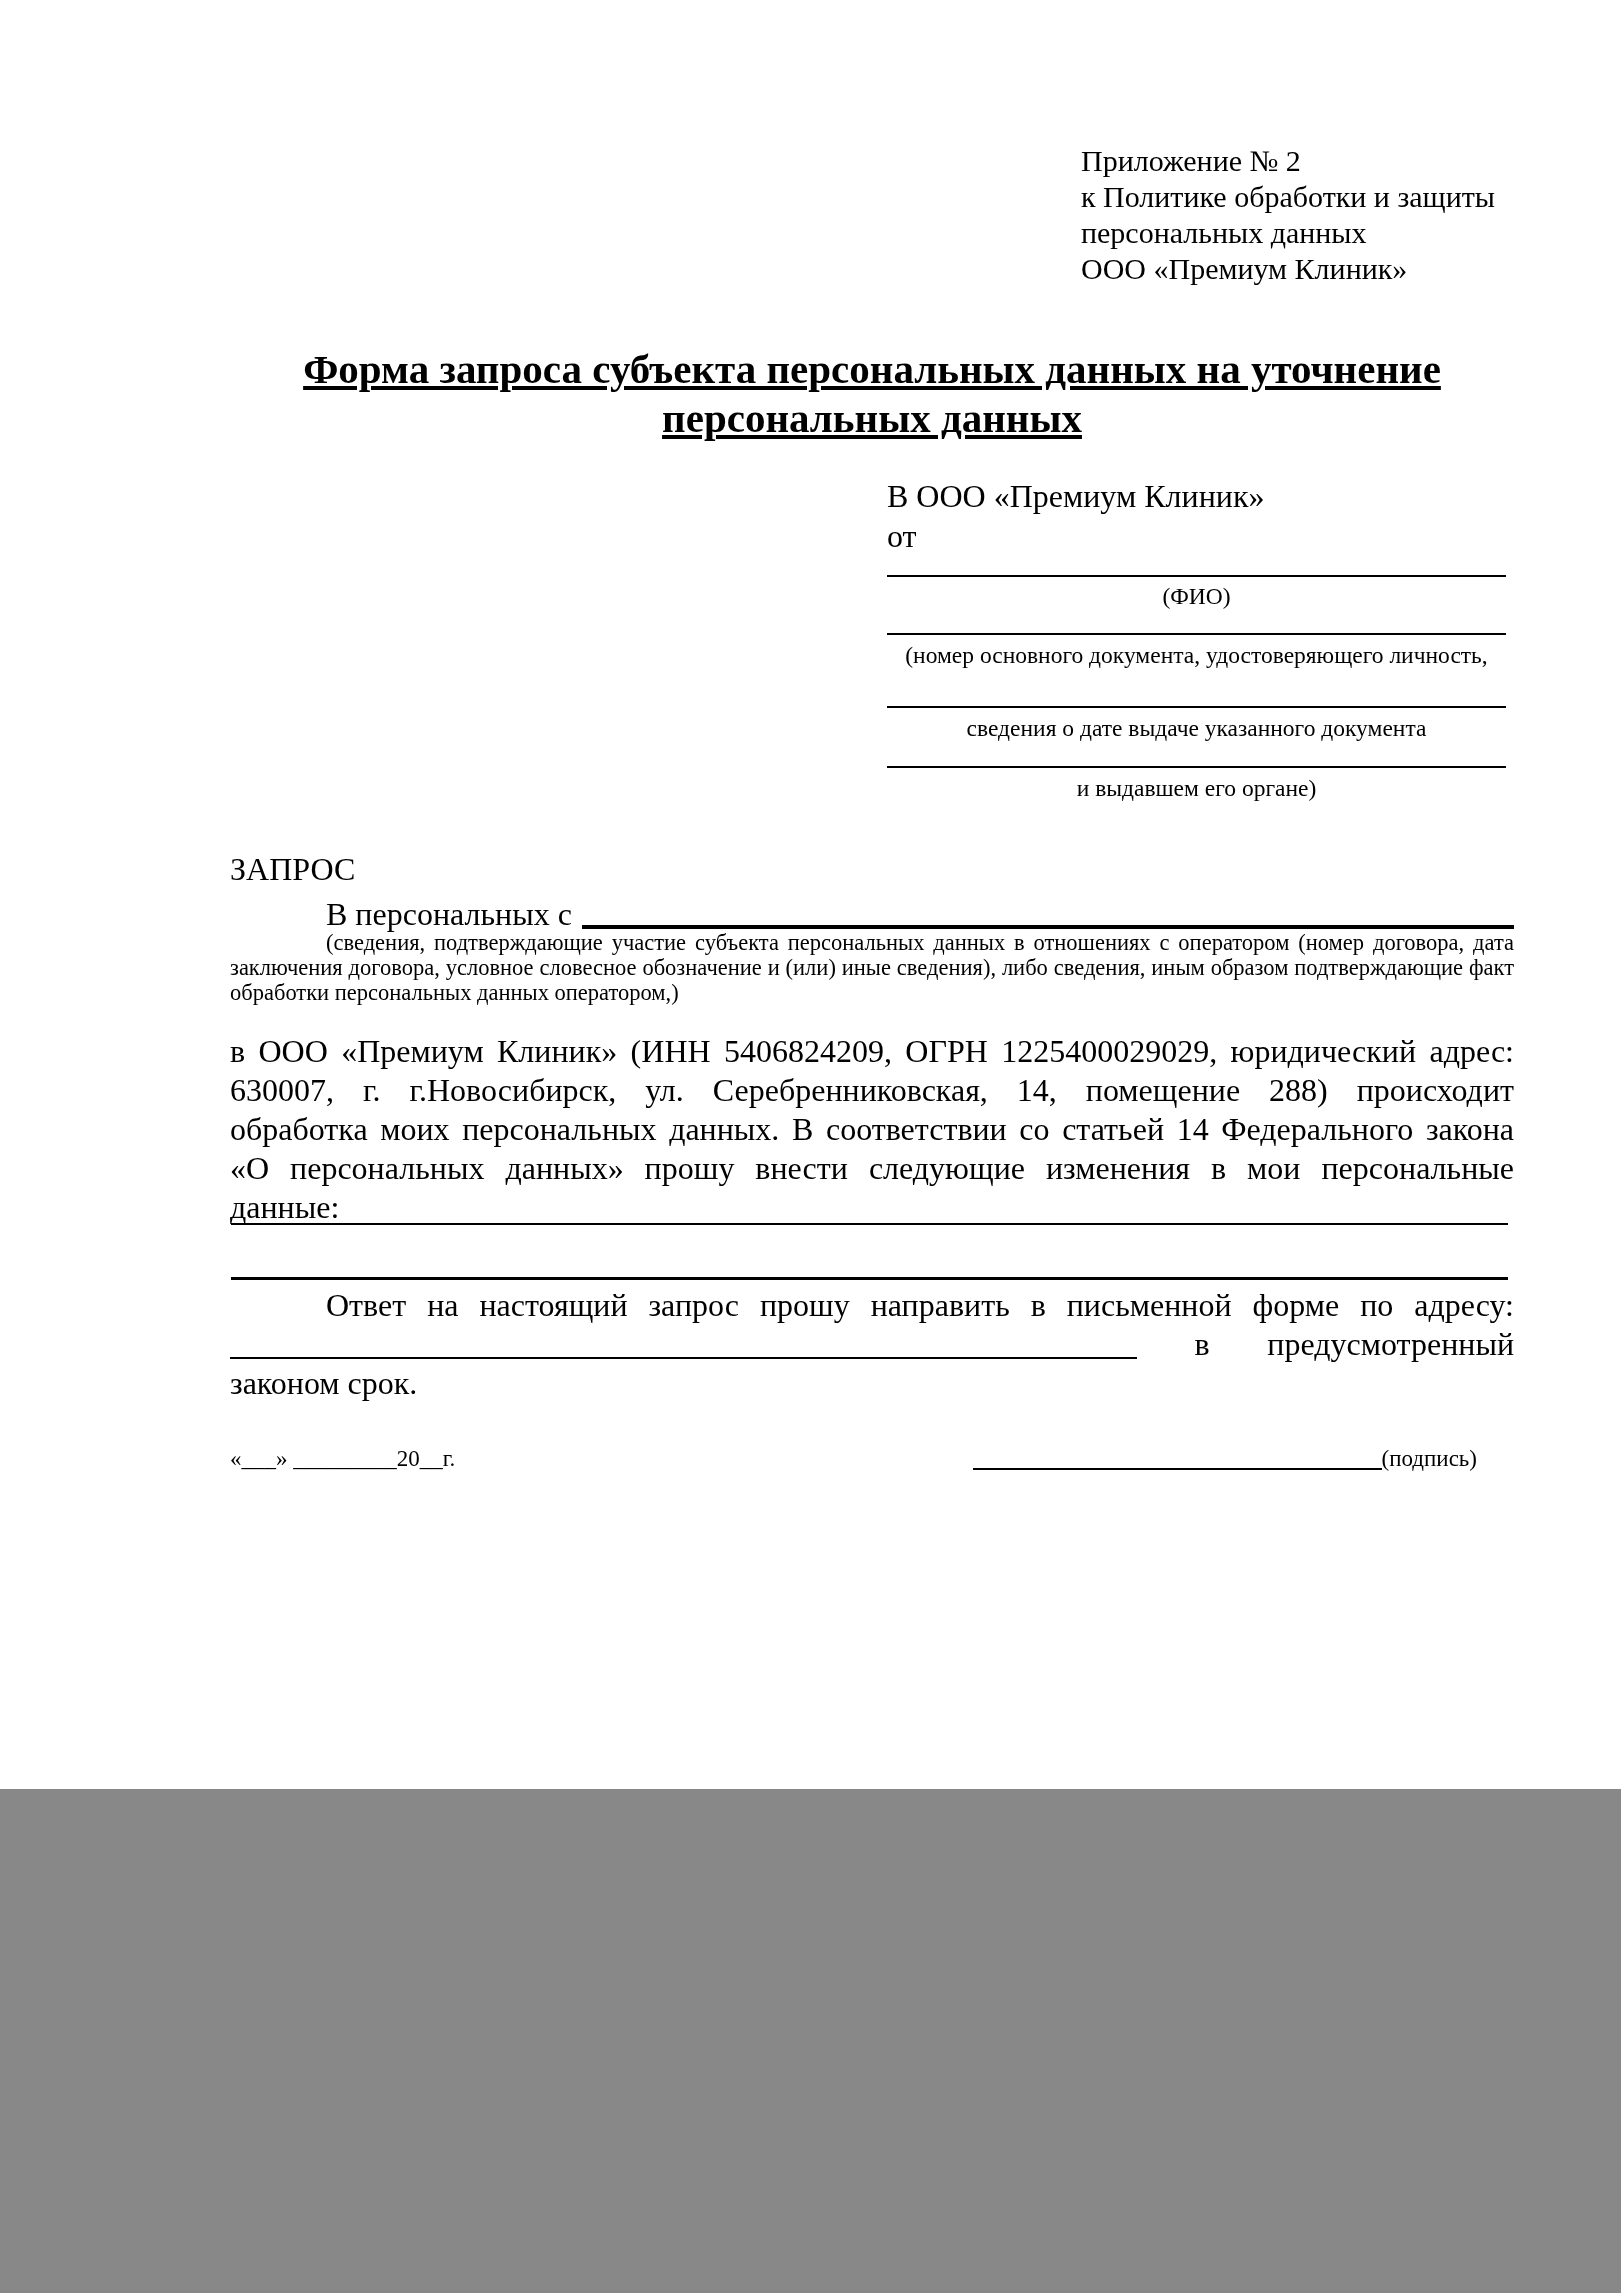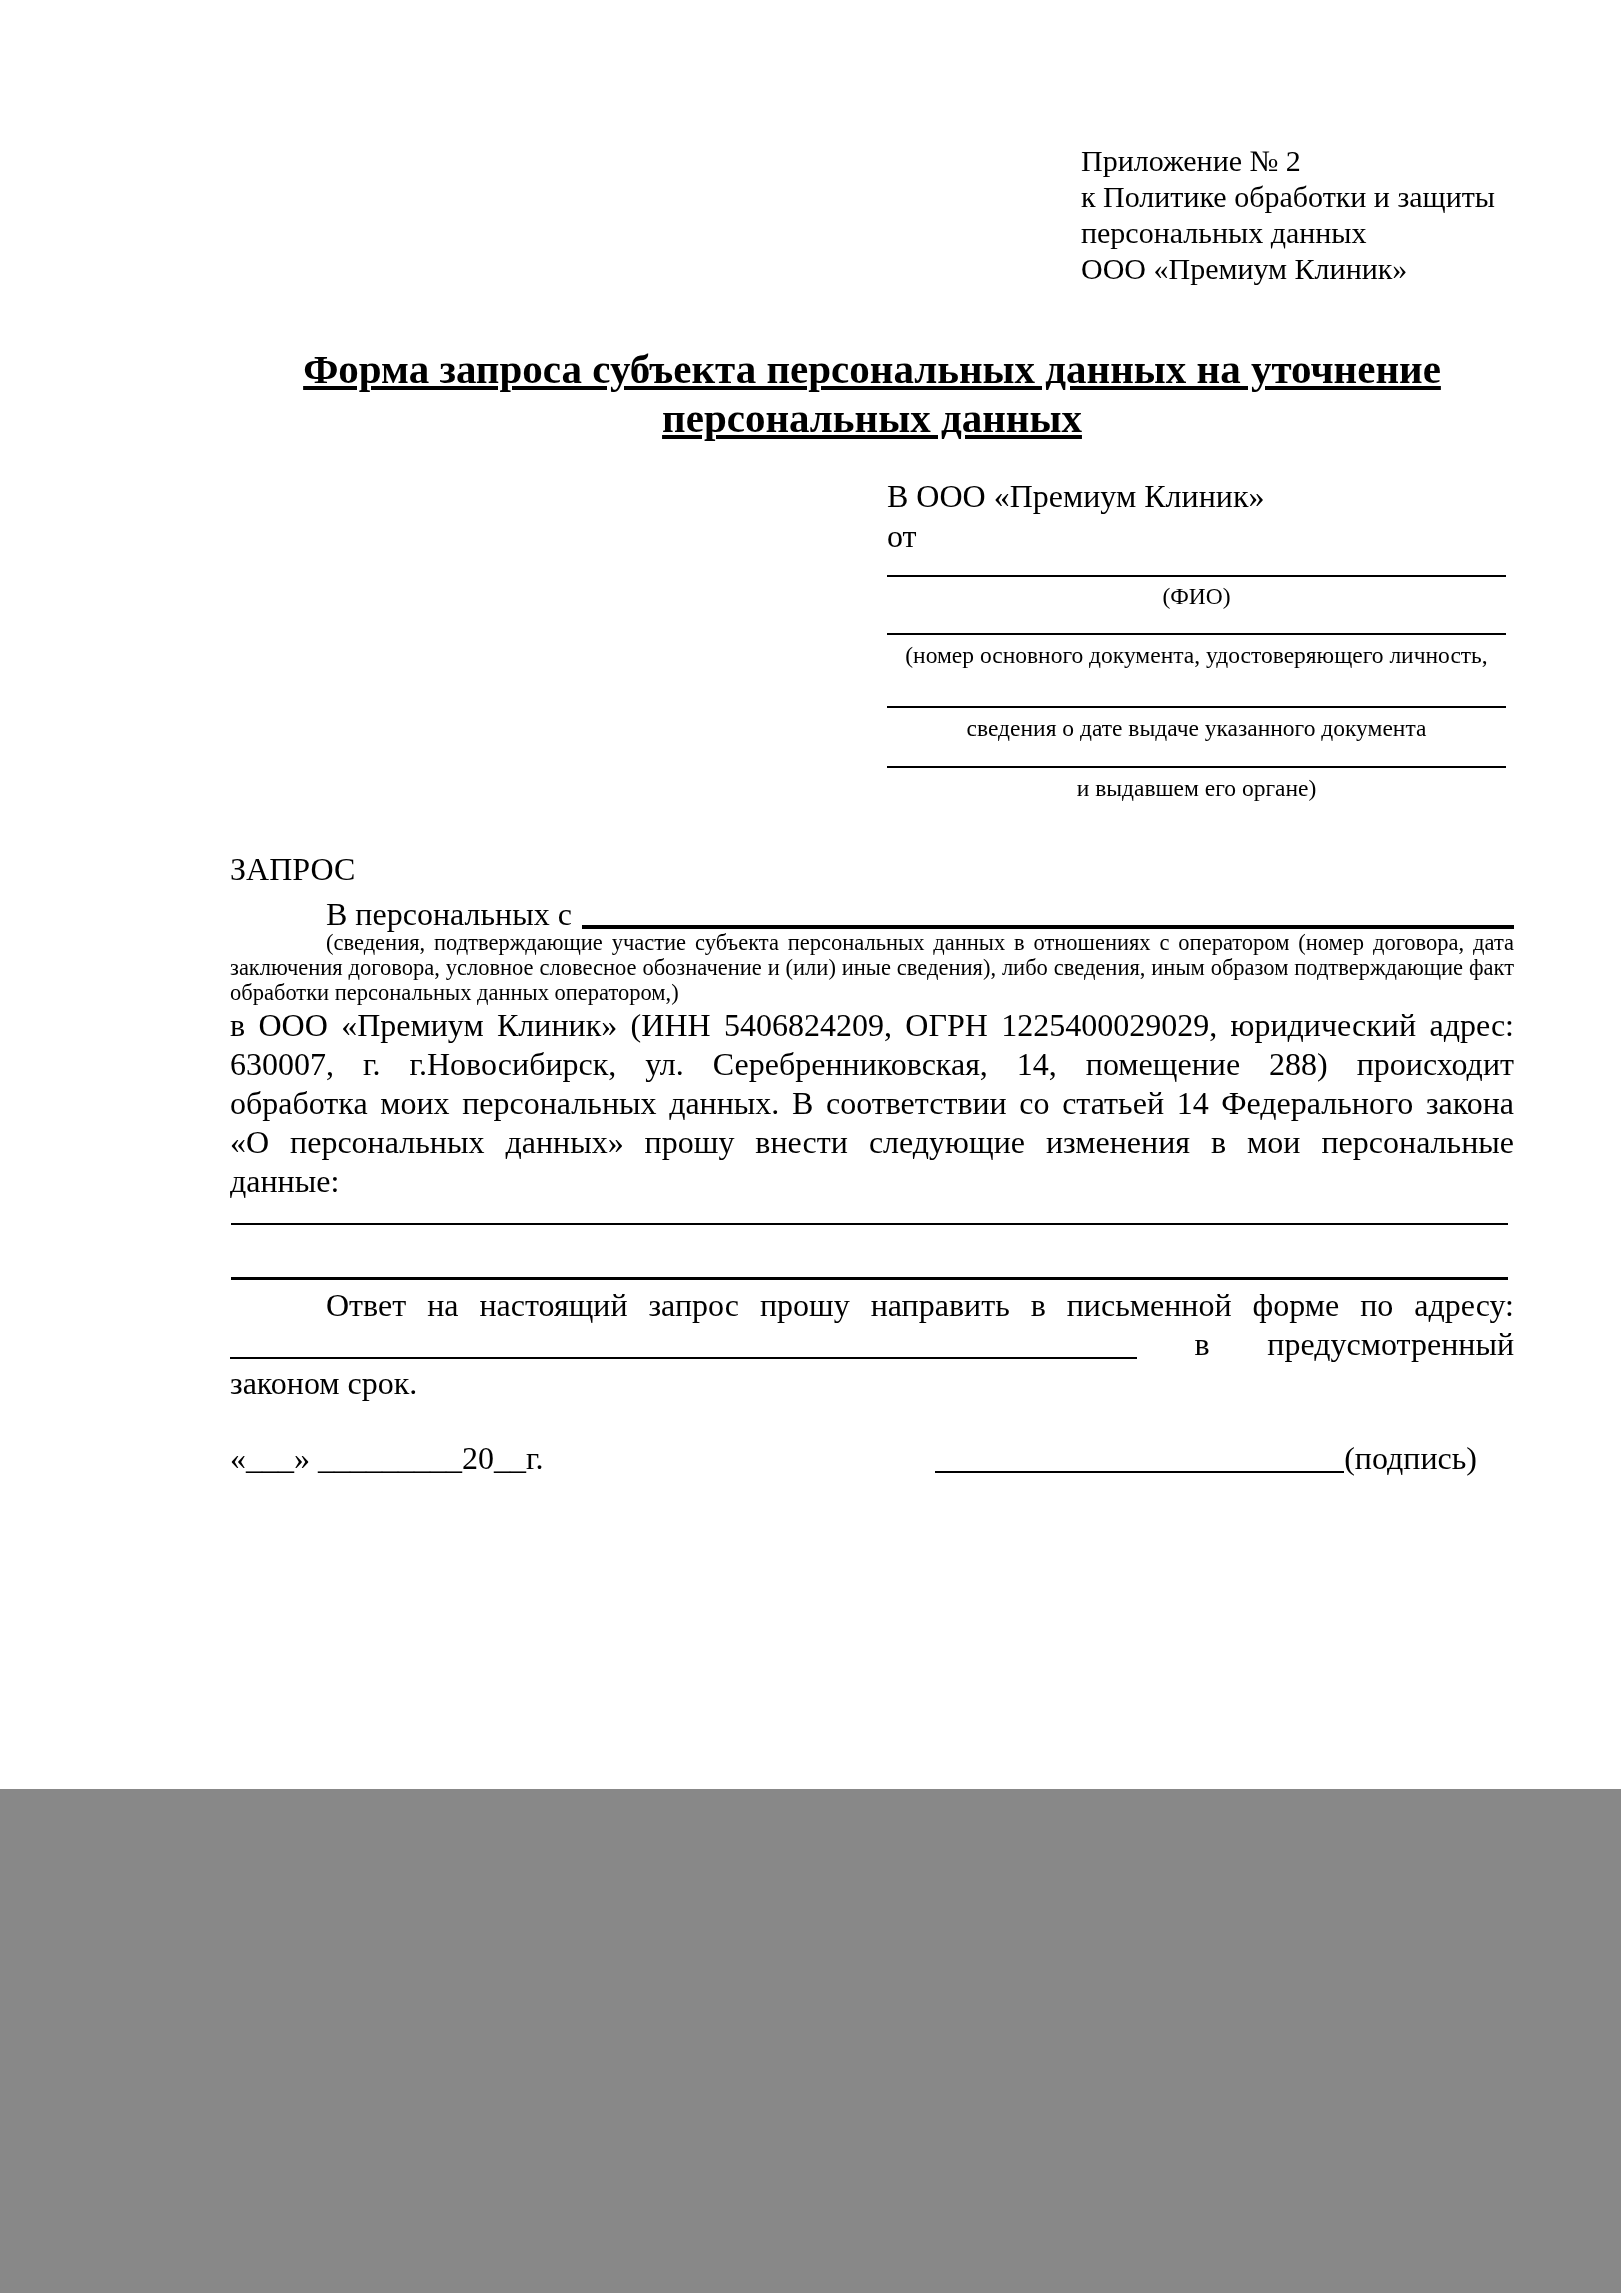--- a/index.html
+++ b/index.html
@@ -72,21 +72,21 @@
   .fine-print{
     left:230px; top:930px; width:1284px;
     font-size:22.5px; line-height:25px;
   }
   .fine-print .fp-line{white-space:normal;}
   .just{text-align:justify; text-align-last:justify;}
   .indent{text-indent:96px;}
 
   
   .body-par{
-    left:230px; top:1006px; width:1284px;
+    left:230px; top:1032px; width:1284px;
     font-size:32px; line-height:39px;
   }
 
   
   .write-line{
     left:231px; width:1277px; height:0;
   }
   .wl1{top:1223px; border-bottom:2.9px solid var(--ink);}
   .wl2{top:1277px; border-bottom:3.9px solid var(--ink);}
 
@@ -102,21 +102,21 @@
     display:inline-block; height:0;
     border-bottom:2.9px solid var(--ink);
     position:relative; top:3.9px;
   }
   .addr-line{width:907px;}
 
   
   .bottom-row{
     left:230px; top:1439px; width:1284px;
     display:flex; align-items:baseline; justify-content:space-between;
-    font-size:32px; line-height:39px;
+    font-size:23px; line-height:39px;
   }
   .sig-group{display:flex; align-items:baseline; margin-right:37px;}
   .sig-line{width:409px;}
 </style>
 </head>
 <body>
 
 <div class="page">
 
   <div class="abs header-block">

